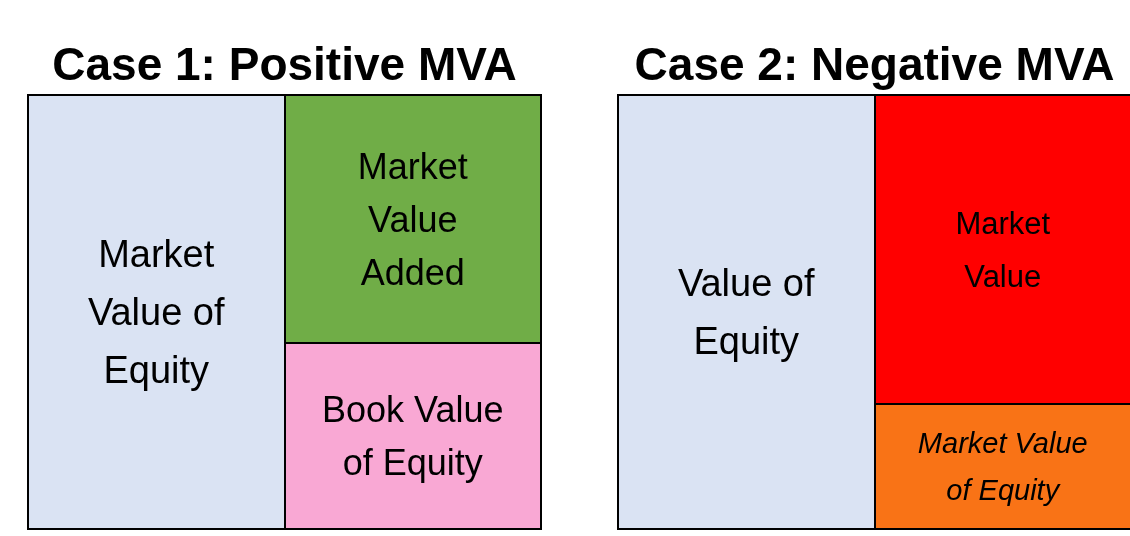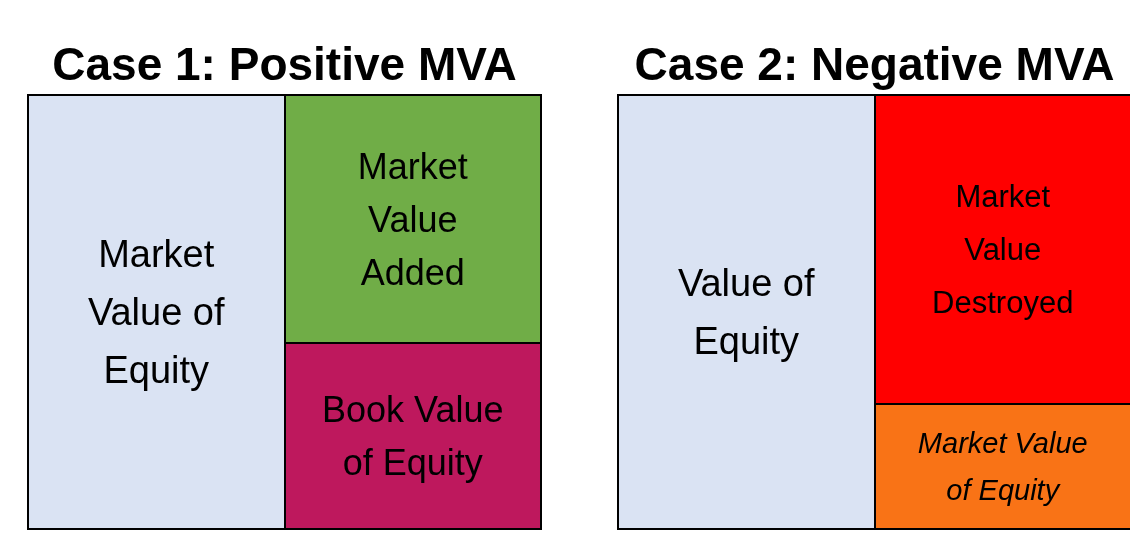--- a/index.html
+++ b/index.html
@@ -72,40 +72,39 @@
       <span class="line">Market</span>
       <span class="line">Value of</span>
       <span class="line">Equity</span>
     </div>
     <div class="right-col">
       <div class="cell text-md" style="background-color: rgb(112, 173, 71);">
         <span class="line">Market</span>
         <span class="line">Value</span>
         <span class="line">Added</span>
       </div>
-      <div class="cell text-md" style="background-color: #be185d; text-align: right;">
+      <div class="cell text-md" style="background-color: #f9a8d4; text-align: right;">
         <span class="line">Book Value</span>
         <span class="line">of Equity</span>
       </div>
     </div>
   </div>
 </div>
 
 <div class="case case-2">
   <div class="case-title">Case 2: Negative MVA</div>
   <div class="box">
     <div class="cell text-lg" style="background-color: rgb(218, 227, 243);">
       <span class="line">Value of</span>
       <span class="line">Equity</span>
     </div>
     <div class="right-col">
       <div class="cell text-rd" style="background-color: rgb(255, 0, 0);">
         <span class="line">Market</span>
         <span class="line">Value</span>
-        <span class="line">Destroyed</span>
       </div>
       <div class="cell text-sm" style="background-color: #f97316; font-style: italic;">
         <span class="line">Market Value</span>
         <span class="line">of Equity</span>
       </div>
     </div>
   </div>
 </div>
 
 </body></html>

